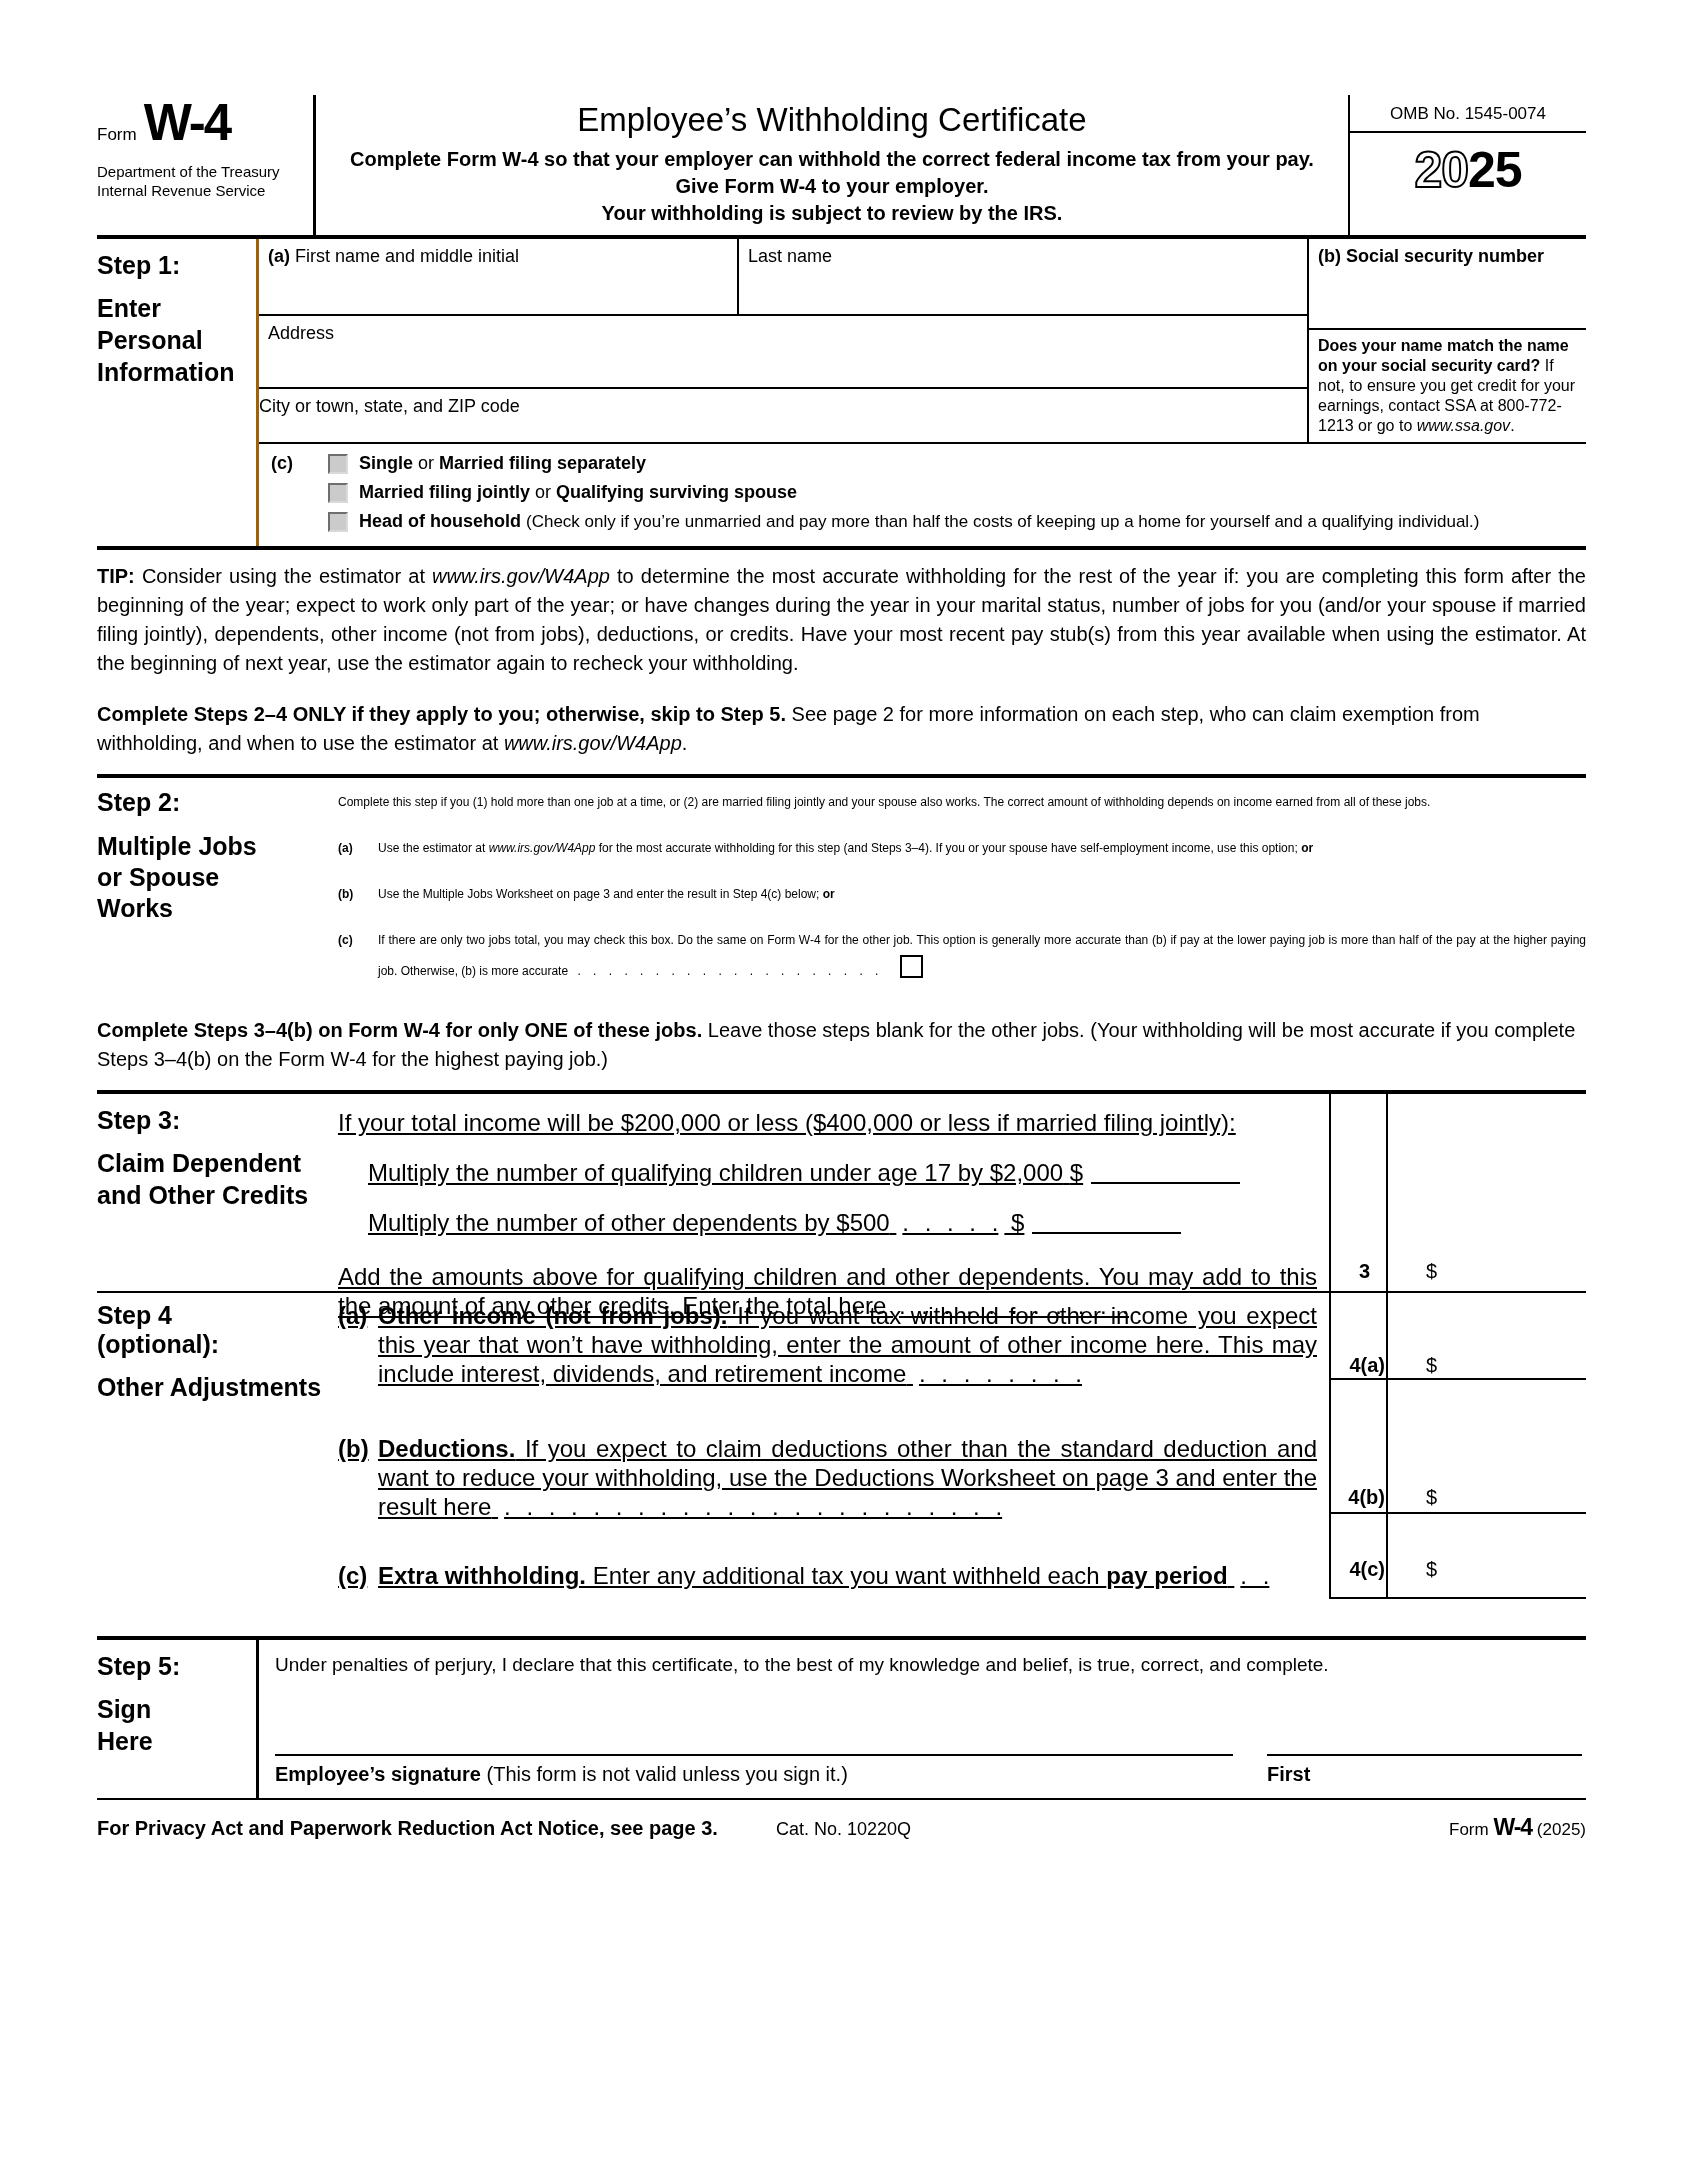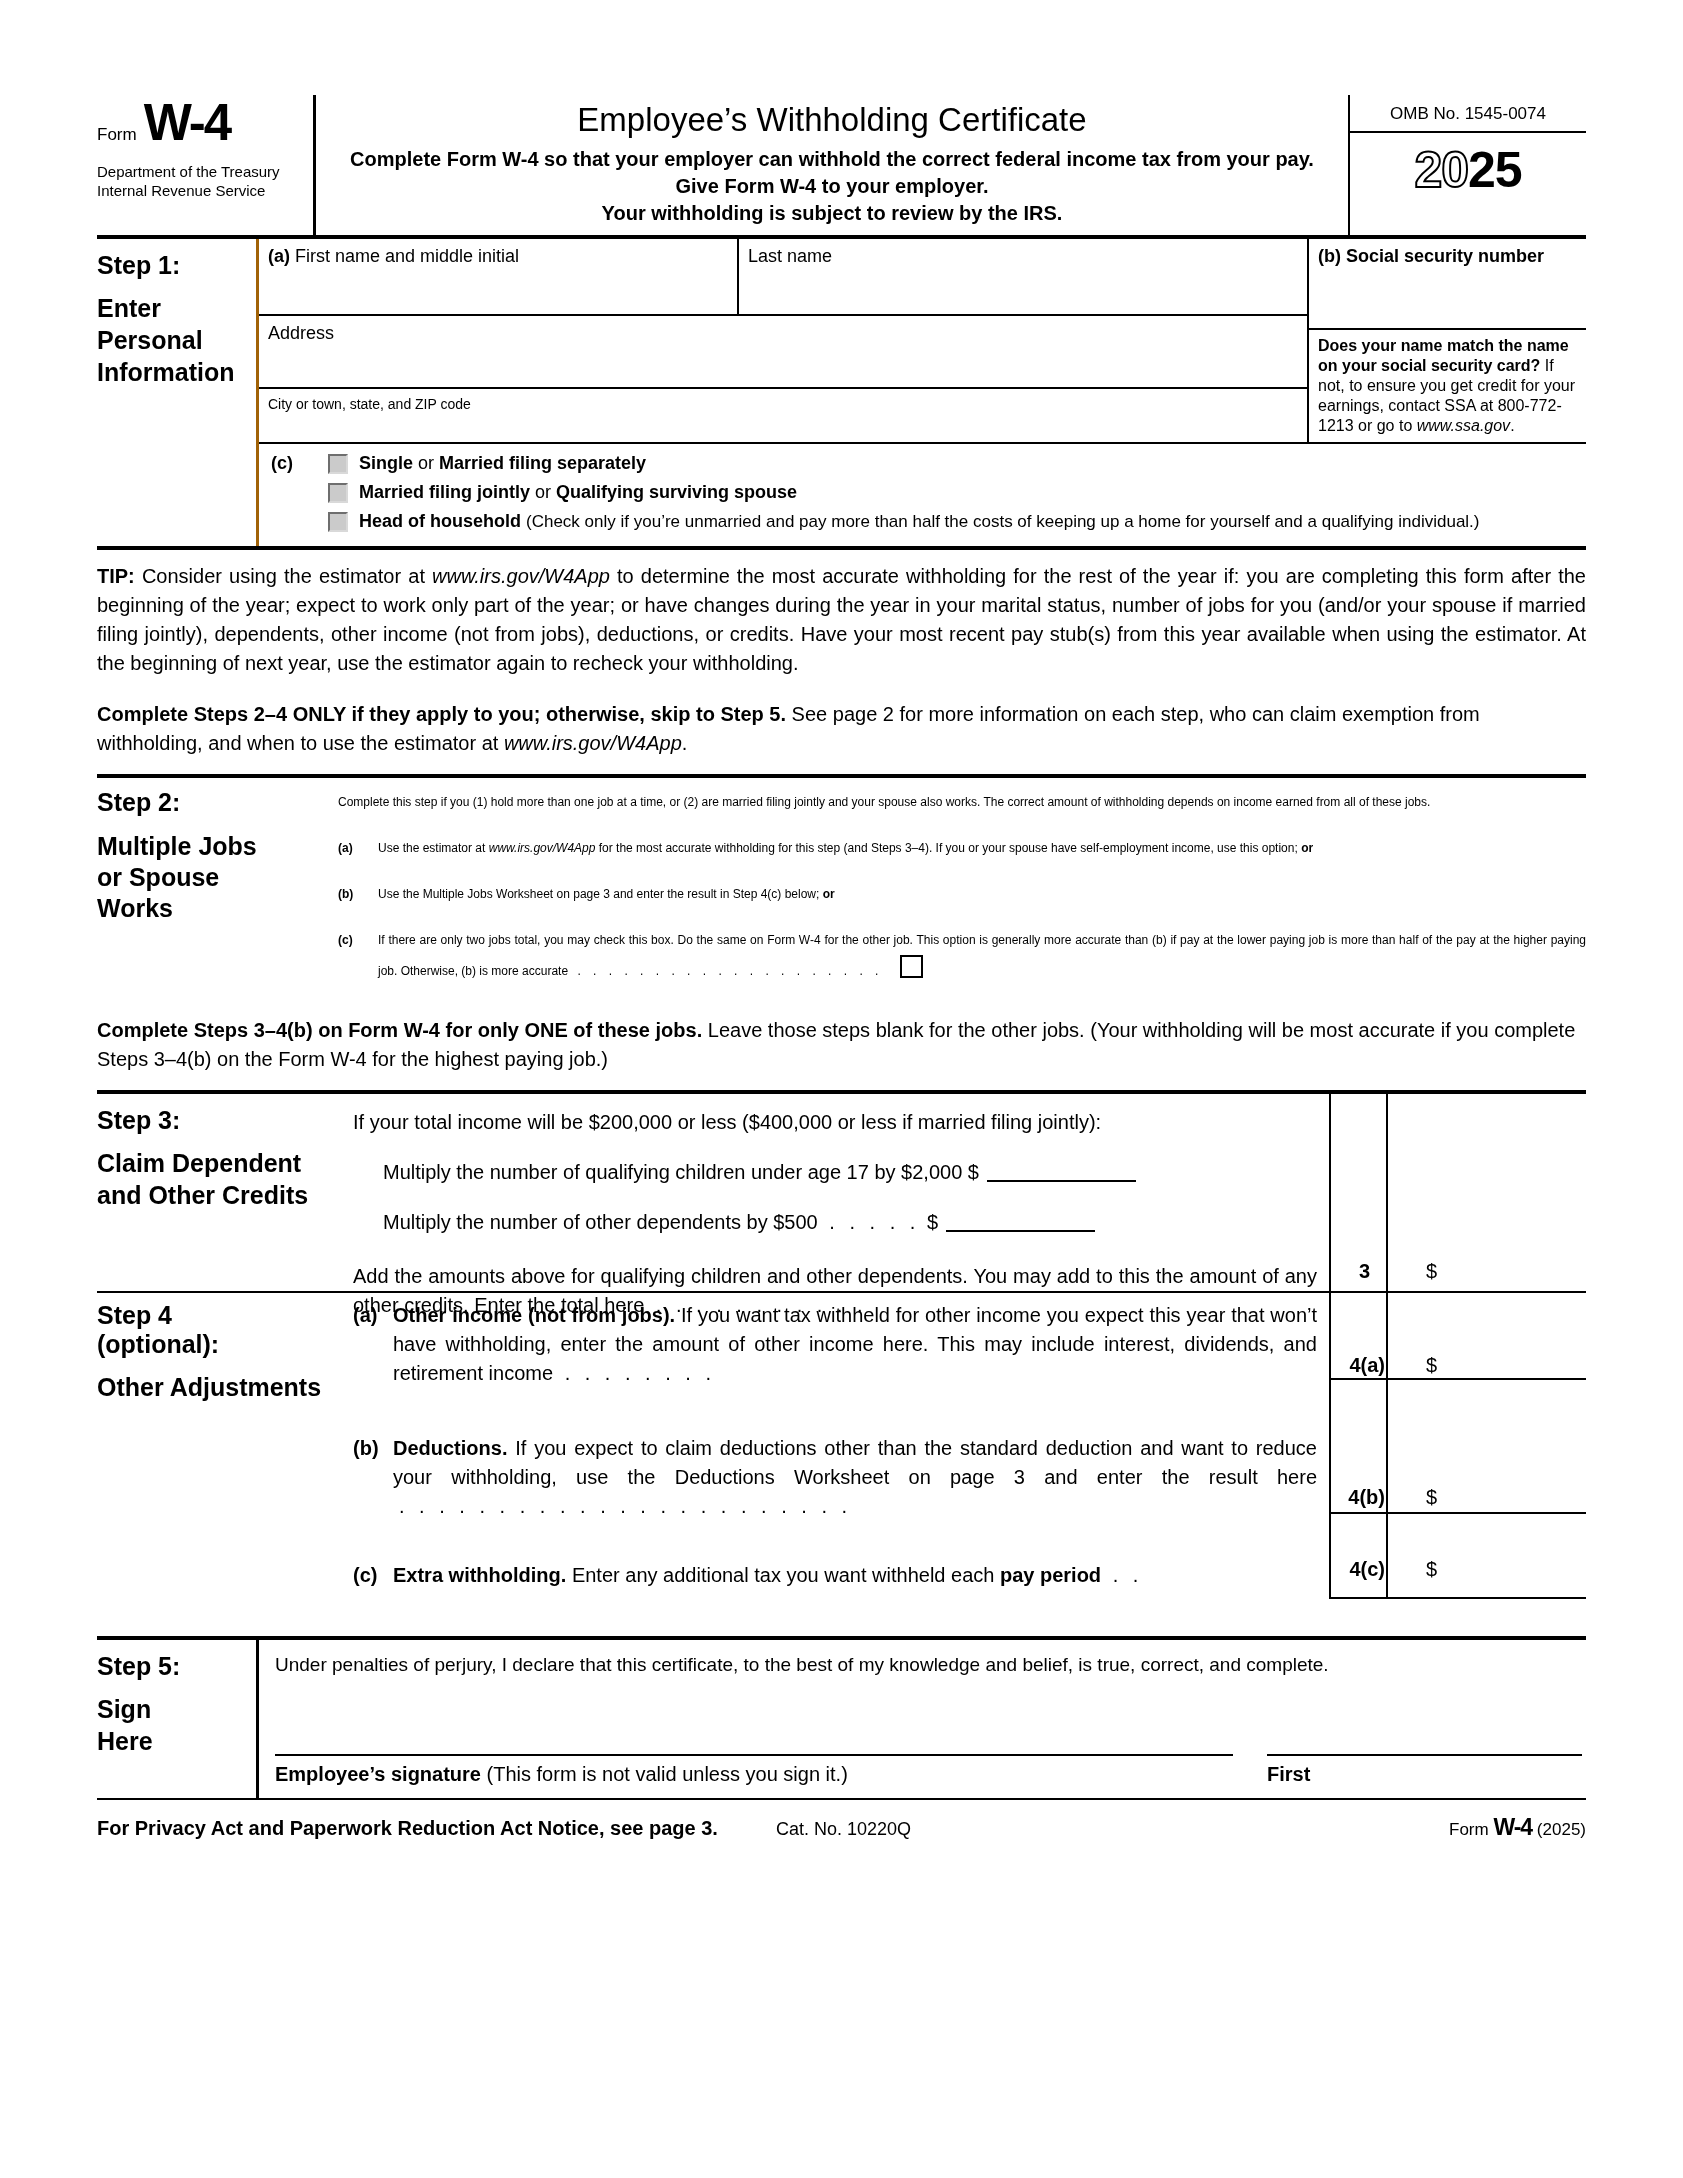--- a/index.html
+++ b/index.html
@@ -32,21 +32,21 @@
   .s1-label{width:159px;padding-top:12px;}
   .step-title{font-size:25px;font-weight:bold;}
   .step-sub{font-size:25px;font-weight:bold;line-height:32px;margin-top:12px;}
   .s1-table{flex:1;border-left:3px solid #a16207;display:flex;flex-direction:column;}
   .s1-top{display:flex;}
   .s1-left{flex:1;display:flex;flex-direction:column;}
   .rowA{display:flex;height:75px;border-bottom:2px solid #000;}
   .cellA{flex:1;border-right:2px solid #000;padding:7px 9px;font-size:18px;}
   .cellLast{width:550px;padding:7px 9px;font-size:18px;}
   .rowB{height:57px;border-bottom:2px solid #000;padding:7px 9px;font-size:18px;}
-  .rowC{flex:1;padding:7px 9px;font-size:14px;}
+  .rowC{flex:1;padding:7px 0;font-size:18px;}
   .s1-right{width:277px;border-left:2px solid #000;display:flex;flex-direction:column;}
   .ssnbox{height:75px;border-bottom:2px solid #000;padding:7px 9px;font-size:18px;font-weight:bold;}
   .namematch{flex:1;padding:6px 9px;font-size:16px;line-height:20px;}
   .s1-bottom{border-top:2px solid #000;display:flex;padding:9px 0 6px;}
   .c-prefix{width:57px;padding-left:12px;font-weight:bold;font-size:18px;}
   .optlist{flex:1;}
   .opt{display:flex;align-items:center;margin-bottom:8px;font-size:18px;}
   .cb{width:16px;height:16px;background:#cbcbcb;border:2px solid;
       border-color:#6e6e6e #d9d9d9 #d9d9d9 #6e6e6e;margin-right:11px;flex:none;}
   .opt .note{font-size:17px;}
@@ -71,21 +71,21 @@
   .p34{margin-top:24px;font-size:20px;line-height:29px;}
 
   
   .step3{position:relative;margin-top:16px;border-top:4px solid #000;
          border-bottom:2px solid #000;height:197px;}
   .step4{position:relative;height:306px;}
   .vl1{position:absolute;top:0;bottom:0;right:255px;width:2px;background:#000;}
   .vl2{position:absolute;top:0;bottom:0;right:198px;width:2px;background:#000;}
   .hseg{position:absolute;right:0;width:257px;height:2px;background:#000;}
   .sec-label{position:absolute;left:0;top:12px;width:238px;}
-  .sec-body{position:absolute;left:256px;top:0;right:269px;font-size:20px;line-height:29px;}
+  .sec-body{position:absolute;left:241px;top:0;right:269px;font-size:24px;line-height:29px;text-decoration:underline;}
   .s3-intro{margin-top:14px;}
   .mline{margin-top:21px;margin-left:30px;}
   .dollar-ul{display:inline-block;width:149px;border-bottom:2px solid #000;
              height:18px;vertical-align:-3px;margin-left:8px;}
   .addline{margin-top:25px;text-align:justify;}
   .rowlab{position:absolute;font-weight:bold;font-size:20px;}
   .rowdol{position:absolute;font-size:20px;}
 
   
   .step5{display:flex;margin-top:37px;border-top:4px solid #000;

